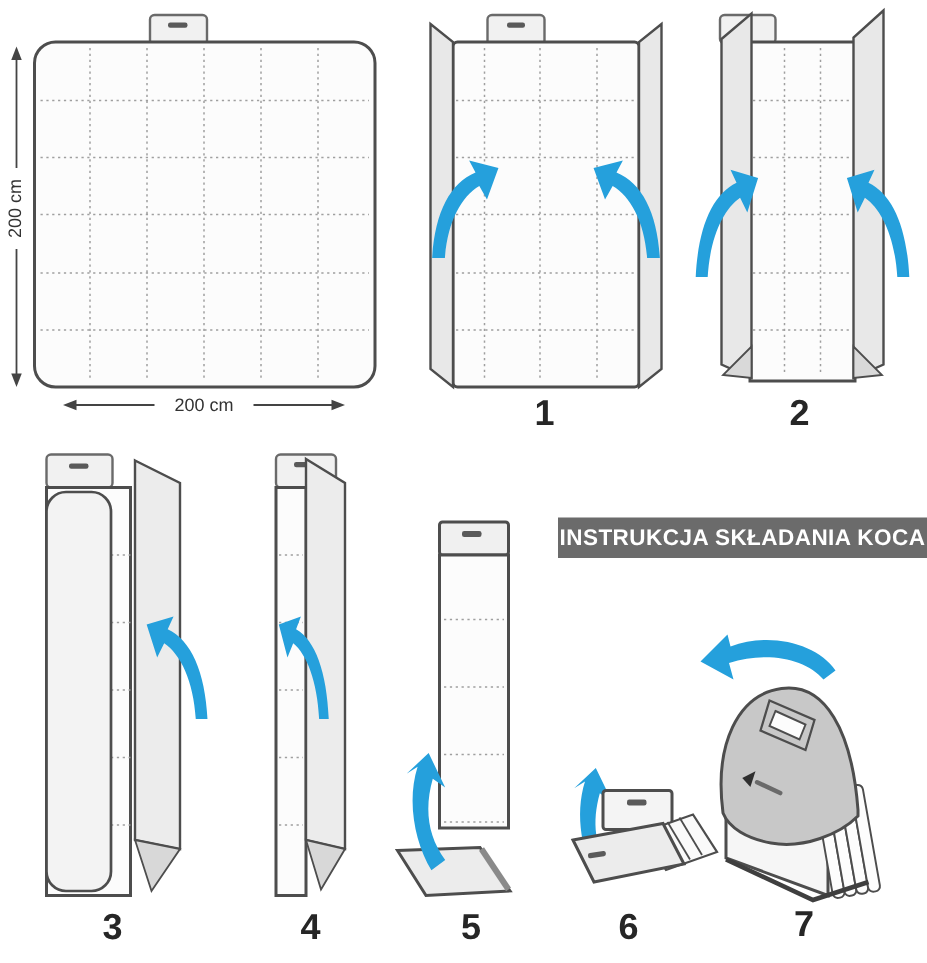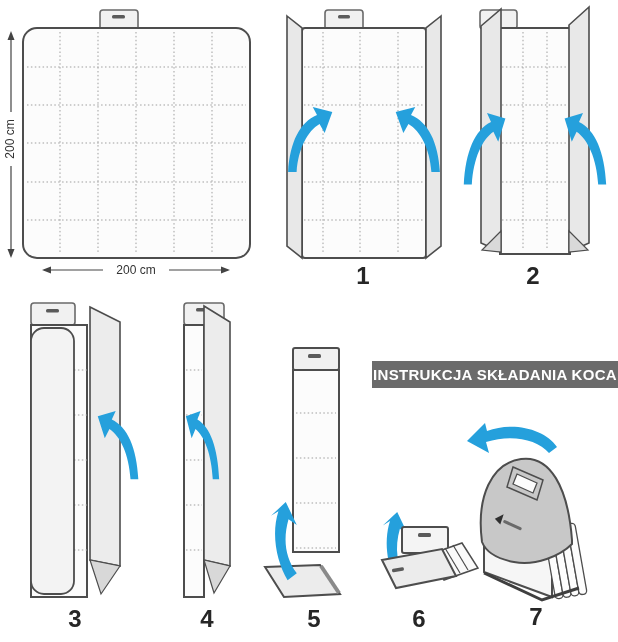--- a/index.html
+++ b/index.html
@@ -4,21 +4,21 @@
 <style>
   html,body{margin:0;padding:0;background:#ffffff;}
   body{width:618px;height:642px;overflow:hidden;font-family:"Liberation Sans",sans-serif;}
   .canvas{position:relative;width:618px;height:642px;background:#fff;}
   .canvas > svg{position:absolute;left:0;top:0;}
   .label{position:absolute;color:#333;font-size:12px;text-align:center;}
   .dim-label{width:60px;}
   .dim-label.vertical{transform:rotate(-90deg);}
   .step-number{position:absolute;width:40px;text-align:center;font-size:24px;font-weight:700;color:#262626;letter-spacing:0px;}
   .title-banner{
-    position:absolute;left:372px;top:361px;width:246px;height:27px;
+    position:absolute;left:372px;top:345px;width:246px;height:27px;
     background:#6b6b6b;color:#ffffff;display:flex;align-items:center;justify-content:center;
     font-size:15px;font-weight:700;letter-spacing:0.3px;white-space:nowrap;
   }
 </style>
 </head>
 <body>
 
 <div class="canvas">
 
 <svg width="618" height="642" viewBox="0 0 618 642">

